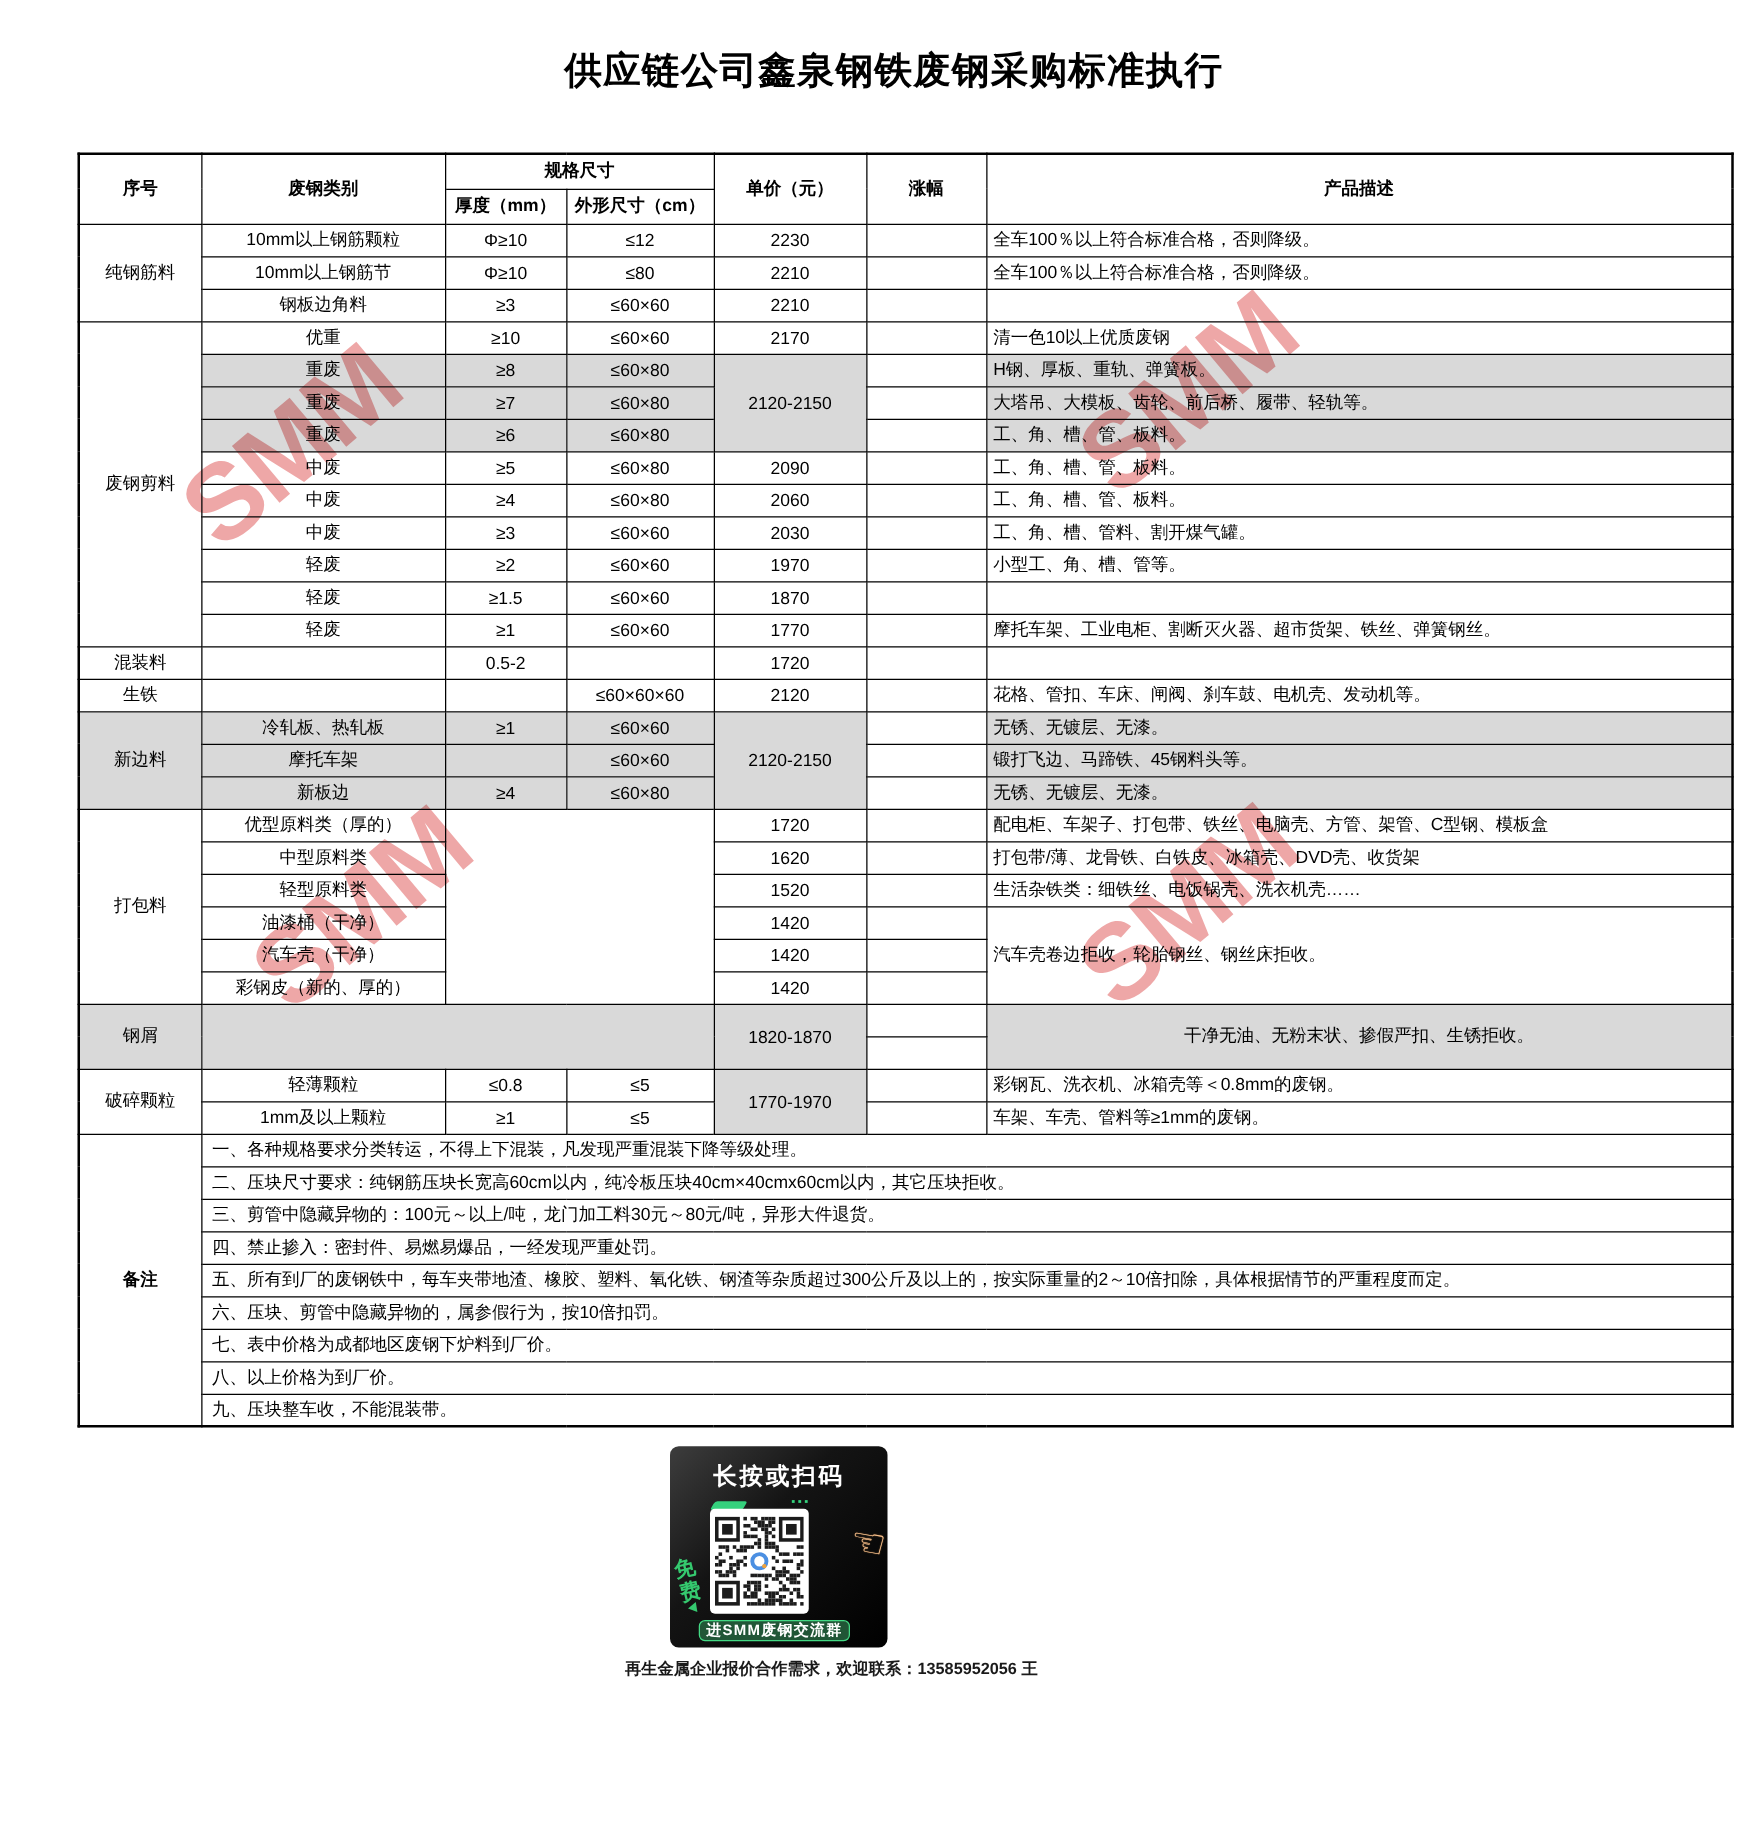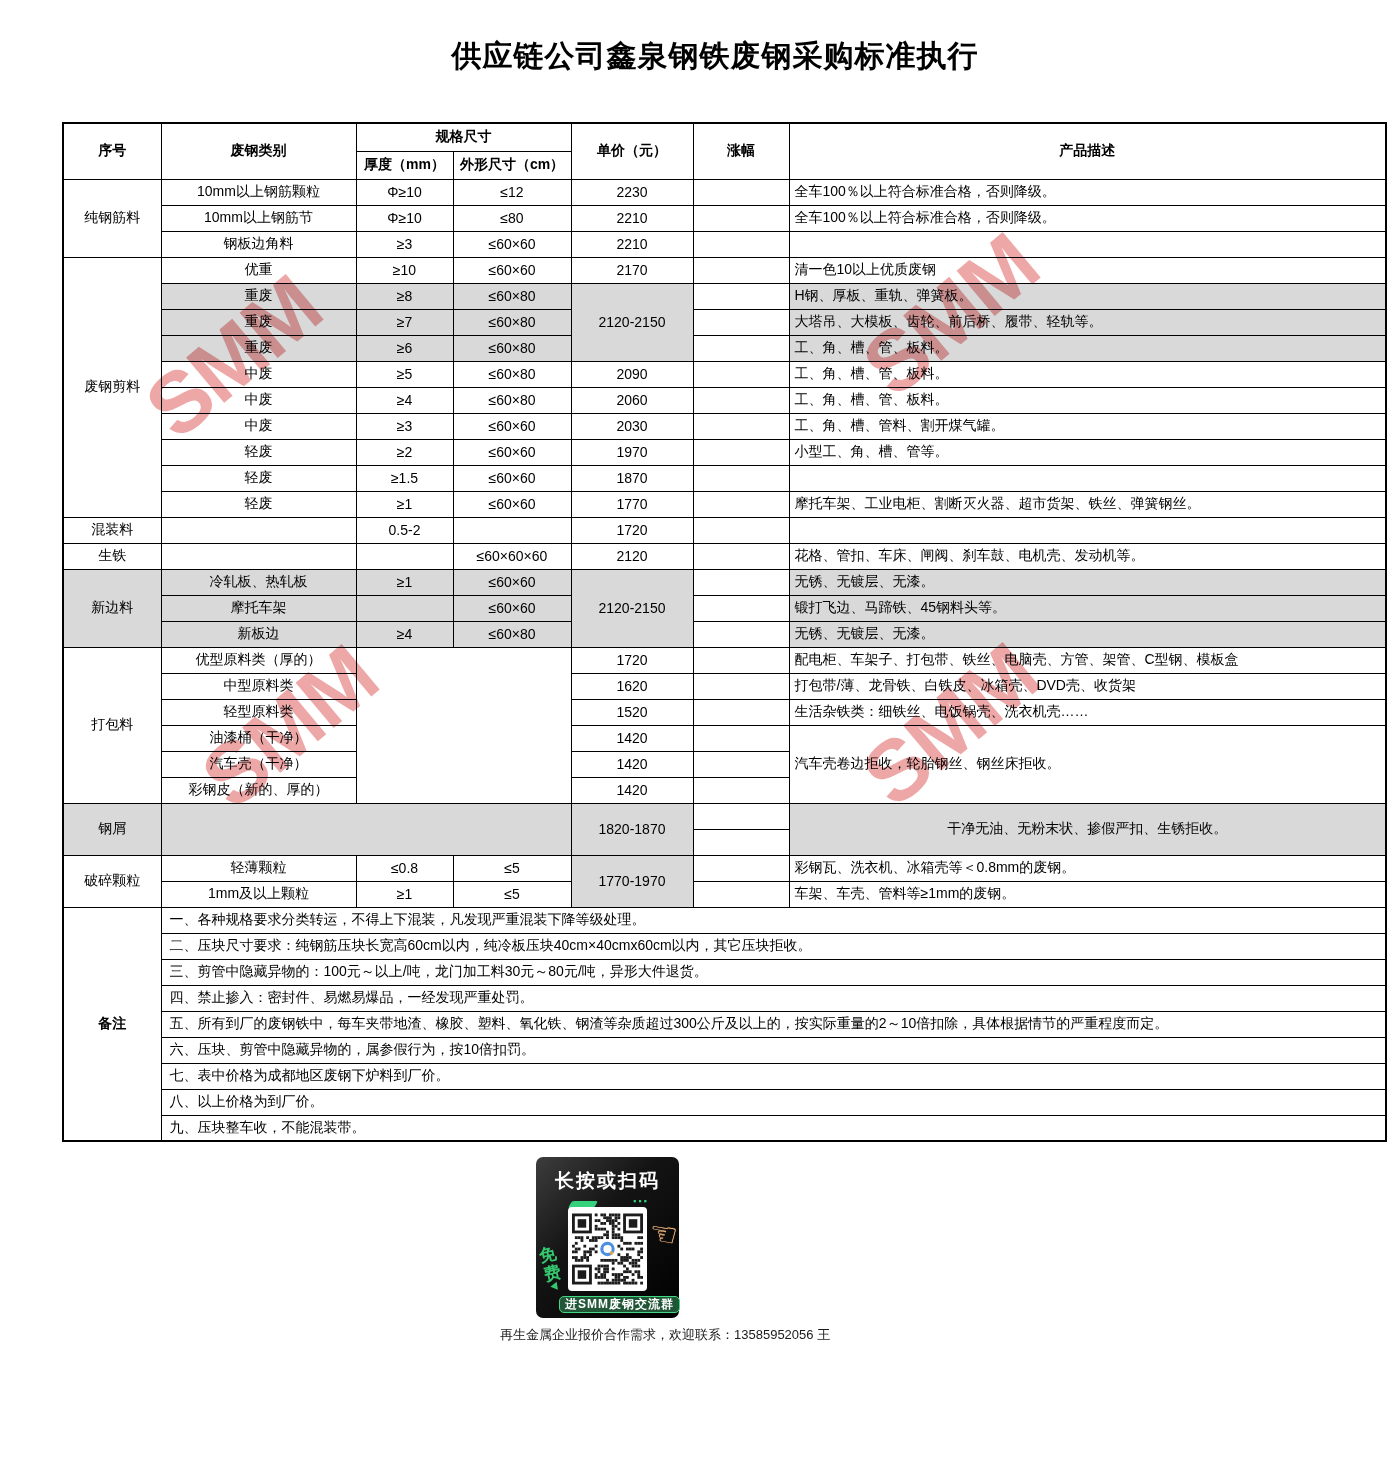--- a/index.html
+++ b/index.html
@@ -24,41 +24,41 @@
 
   .wm{position:absolute;z-index:5;pointer-events:none;font-weight:bold;
     font-size:86px;letter-spacing:-2px;color:rgba(222,80,80,0.5);
     mix-blend-mode:multiply;transform:translate(-50%,-50%) rotate(-40deg);}
   .wm1{left:233px;top:357px;}
   .wm2{left:950px;top:315px;}
   .wm3{left:289px;top:727px;}
   .wm4{left:950px;top:725px;}
 
   .qrbox{position:absolute;left:536px;top:1157px;width:143px;height:161px;border-radius:7px;
-    background:linear-gradient(135deg,#3d3d3d 0%,#141414 40%,#000 100%);z-index:6;}
+    background:linear-gradient(135deg,#3d3d3d 0%,#141414 40%,#000 100%);z-index:6;padding-left:31px;}
   .qrtitle{position:absolute;top:11px;left:0;width:100%;text-align:center;color:#fff;
     font-weight:bold;font-size:19px;letter-spacing:2px;}
   .qrtab{position:absolute;left:34px;top:44px;width:26px;height:7px;background:#35d17d;
     transform:skewX(-30deg);border-radius:2px;}
   .qrdots{position:absolute;left:97px;top:39px;color:#35d17d;font-size:9px;letter-spacing:2px;}
   .qrframe{position:absolute;left:32px;top:50px;width:79px;height:84px;background:#fff;
     border-radius:4px;}
   .qrframe svg{position:absolute;left:4px;top:4px;width:71px;height:76px;}
   .free{position:absolute;left:5px;top:88px;width:20px;color:#35c96f;font-weight:bold;
     font-size:17px;line-height:19px;text-align:center;word-break:break-all;
     transform:rotate(-14deg);}
   .free::after{content:"";display:block;margin:1px auto 0;width:0;height:0;
     border-left:4px solid transparent;border-right:4px solid transparent;
     border-top:7px solid #35c96f;transform:rotate(-25deg);}
   .hand{position:absolute;right:1px;top:58px;font-size:32px;color:#f6c18f;
     transform:rotate(10deg);text-shadow:0 0 1px #c98b4e;}
   .qrpill{position:absolute;left:23px;top:139px;width:121px;height:17px;box-sizing:border-box;
     border:1px solid #43d984;border-radius:5px;background:rgba(36,94,60,0.9);color:#fff;
     font-size:12px;font-weight:bold;line-height:15px;text-align:center;letter-spacing:1px;}
-  .contact{position:absolute;left:500px;top:1326px;font-size:13px;font-weight:normal;color:#1a1a1a;}
+  .contact{position:absolute;left:500px;top:1326px;font-size:13px;font-weight:bold;color:#1a1a1a;}
 </style>
 </head>
 <body>
 
 <div class="page">
 
   <div class="title">供应链公司鑫泉钢铁废钢采购标准执行</div>
 
   <table class="price">
     <colgroup>

